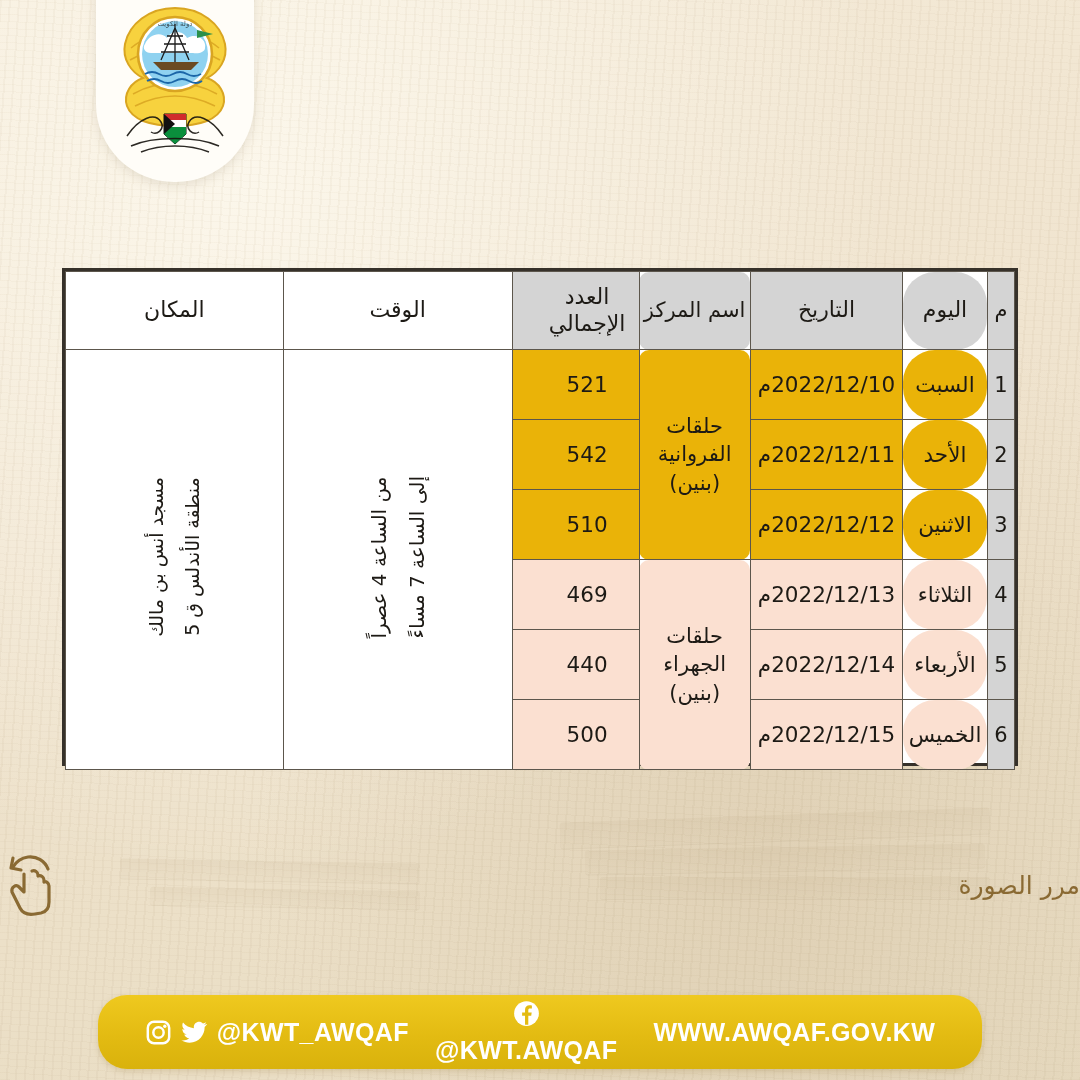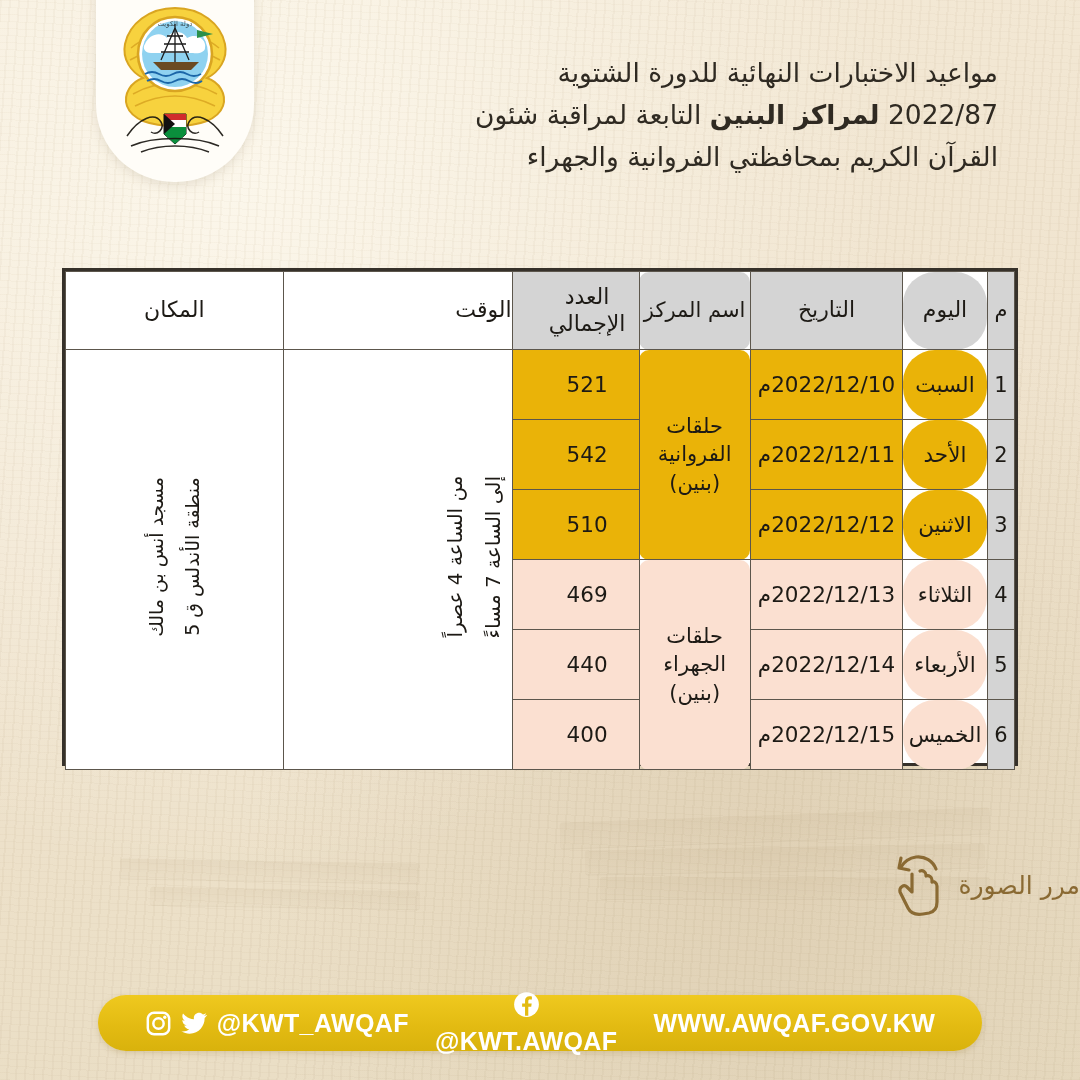--- a/index.html
+++ b/index.html
@@ -80,49 +80,49 @@
     font-size:22px; font-weight:normal;
     line-height:1.2;
   }
   tbody td { font-size:21.5px; height:70px; }
 
   .c-idx { width:54px;  background:#d4d4d4 !important; font-size:21px; }
   .c-day { width:108px;border-radius:32px; }
   .c-dat { width:182px;margin-top:16px; }
   .c-ctr { width:188px; font-size:21px; line-height:1.35;border-radius:10px; }
   .c-tot { width:182px;padding-left:23px; }
-  .c-tim { width:112px; background:#fff !important;text-align:right; }
+  .c-tim { width:112px; background:#fff !important; }
   .c-pla { width:120px; background:#fff !important; }
 
   .blue  { background:#eab308; }
   .peach { background:#fbe0d1; }
 
   .vert {
     writing-mode:vertical-rl;
     transform:rotate(180deg);
     white-space:pre-line;
     font-size:20px; line-height:1.9;
     letter-spacing:.3px;
     display:inline-block;
   }
   .vert.place { font-size:19px; }
 
   
   .swipe {
     position:absolute; top:852px; left:0; right:0;
-    display:flex; align-items:center; justify-content:flex-start;
+    display:flex; align-items:center; justify-content:space-between;
     gap:14px; direction:rtl;
   }
   .swipe .lbl { font-size:25px; color:#8a6a33; font-family:"DejaVu Sans", sans-serif; }
   .swipe svg { width:56px; height:66px; }
 
   
   .footer {
     position:absolute; left:98px; top:995px;
-    width:884px; height:56px;
+    width:884px; height:74px;
     background:linear-gradient(180deg,#efc91f 0%, #e3bb12 55%, #d9b20c 100%);
     border-radius:29px;
     display:flex; align-items:center; justify-content:center;
     direction:ltr; gap:0;
     box-shadow:0 2px 6px rgba(140,110,30,.22);
   }
   .fgrp { display:flex; align-items:center; gap:9px; }
   .fgrp + .fgrp { margin-left:26px;flex-direction:column; }
   .fgrp .ftxt {
     color:#fff; font-size:25px; font-weight:bold;
@@ -199,25 +199,20 @@
 
       <g stroke="#16130e" stroke-width="1.5" fill="none" opacity=".9">
         <path d="M18 150 C30 132 46 126 52 136 C56 143 48 150 42 146"></path>
         <path d="M114 150 C102 132 86 126 80 136 C76 143 84 150 90 146"></path>
         <path d="M22 160 C44 150 88 150 110 160"></path>
         <path d="M32 166 C52 158 80 158 100 166"></path>
       </g>
     </svg>
   </div>
 
-  <div class="heading">
-    <div>مواعيد الاختبارات النهائية للدورة الشتوية</div>
-    <div><span>2022/87 </span><b>لمراكز البنين</b><span> التابعة لمراقبة شئون</span></div>
-    <div>القرآن الكريم بمحافظتي الفروانية والجهراء</div>
-  </div>
 
   <div class="tblwrap">
     <table>
       <thead>
         <tr>
           <th class="c-idx">م</th>
           <th class="c-day">اليوم</th>
           <th class="c-dat">التاريخ</th>
           <th class="c-ctr">اسم المركز</th>
           <th class="c-tot">العدد الإجمالي</th>
@@ -265,21 +260,21 @@
           <td class="c-idx">5</td>
           <td class="c-day peach">الأربعاء</td>
           <td class="c-dat peach">2022/12/14م</td>
           <td class="c-tot peach">440</td>
         </tr>
 
         <tr>
           <td class="c-idx">6</td>
           <td class="c-day peach">الخميس</td>
           <td class="c-dat peach">2022/12/15م</td>
-          <td class="c-tot peach">400</td>
+          <td class="c-tot peach">500</td>
         </tr>
 
       </tbody>
     </table>
   </div>
 
   <div class="swipe">
     <span class="lbl">مرر الصورة</span>
     <svg viewBox="0 0 56 66" xmlns="http://www.w3.org/2000/svg">
       <g fill="none" stroke="#8a6a33" stroke-width="3.2" stroke-linecap="round" stroke-linejoin="round">

